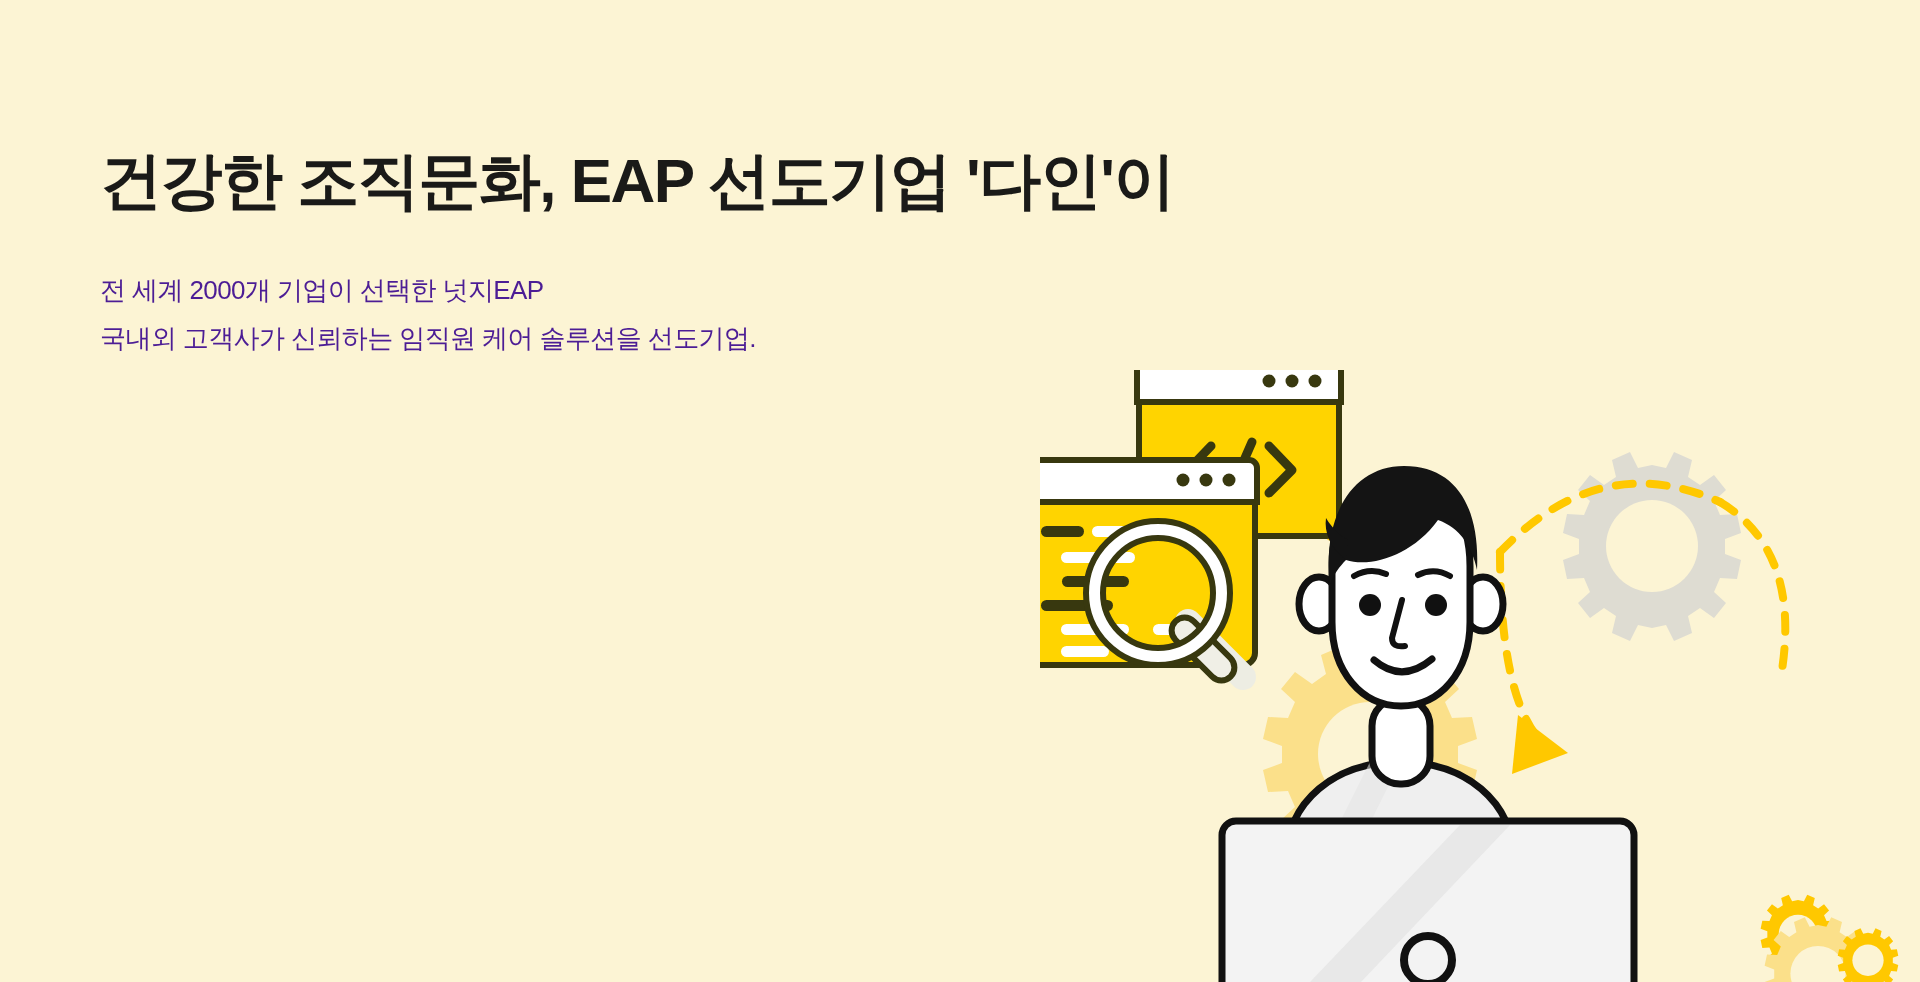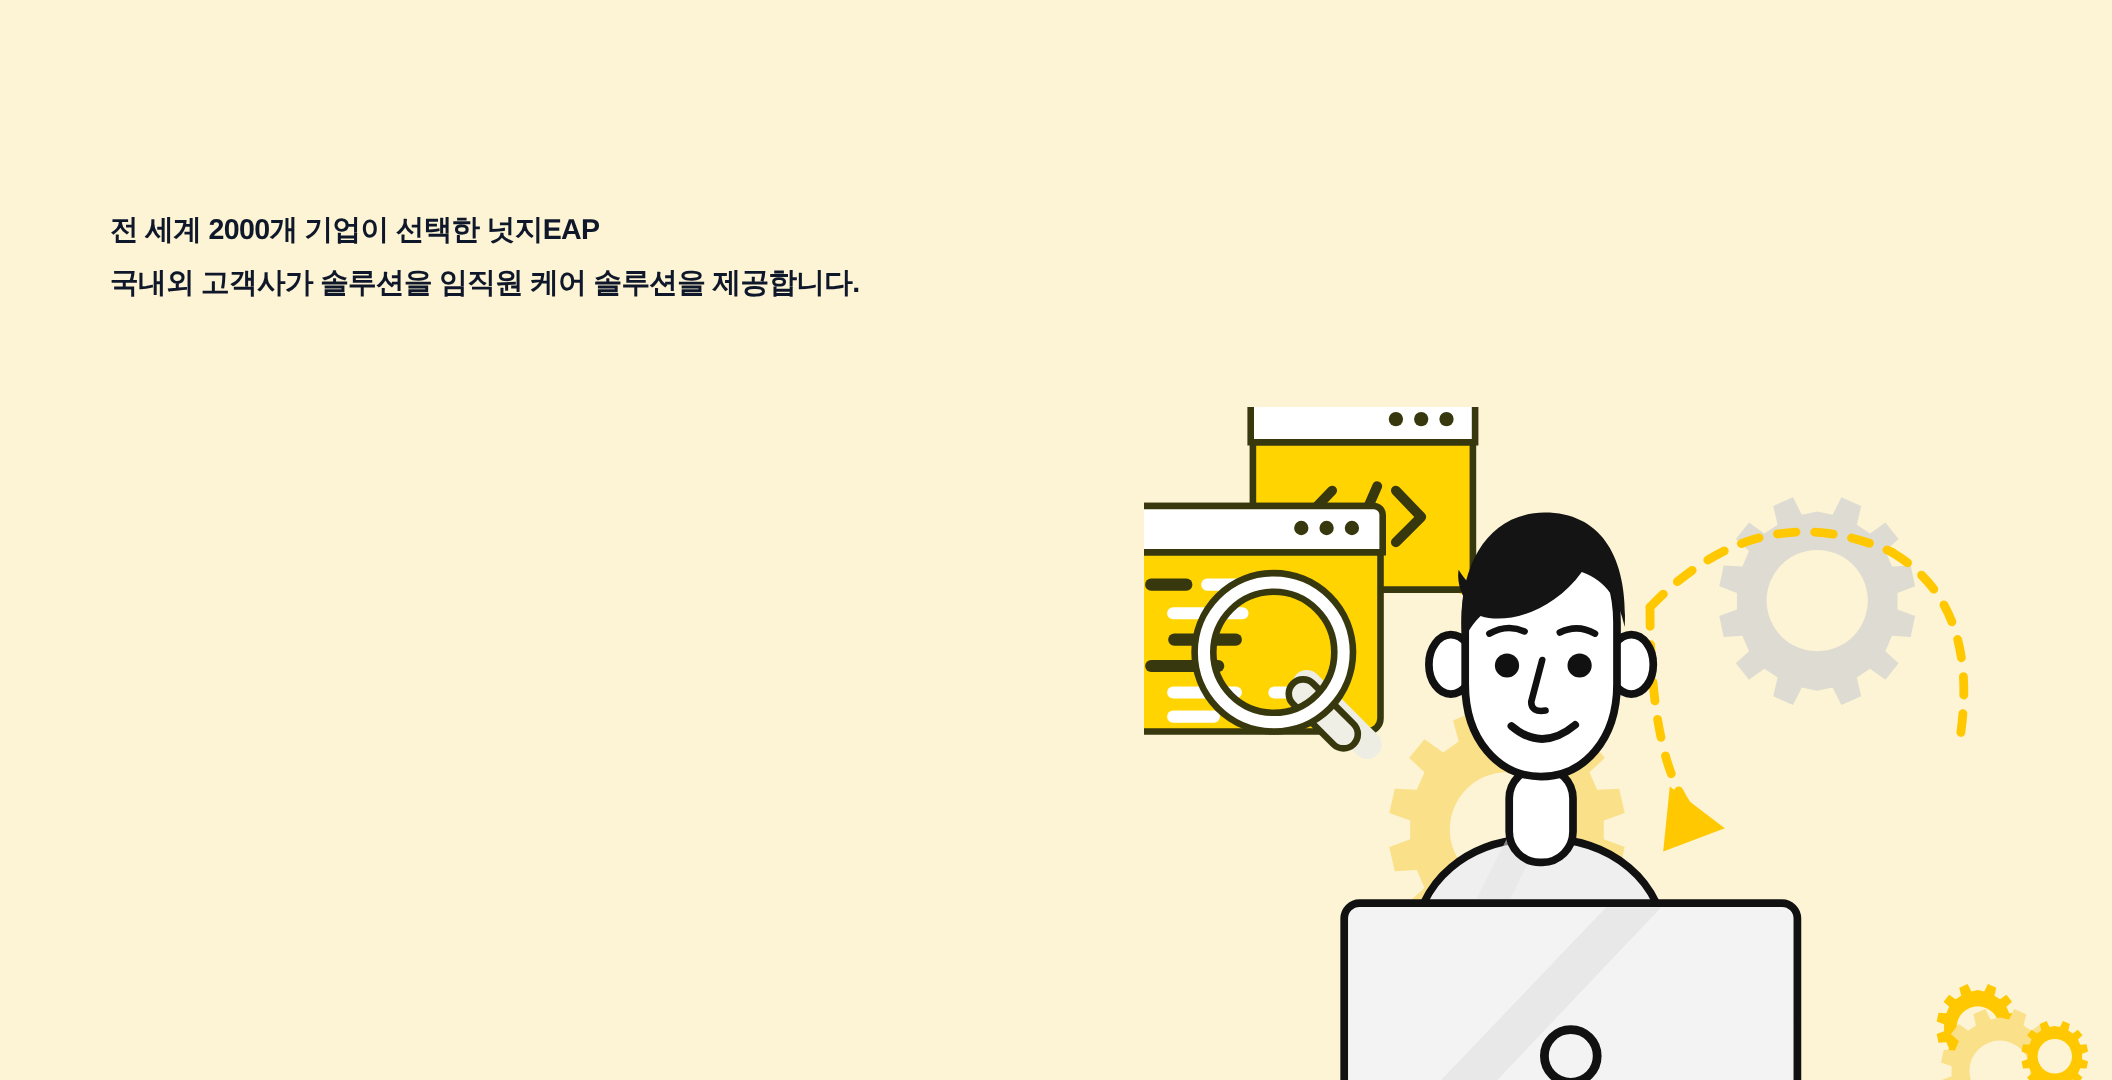--- a/index.html
+++ b/index.html
@@ -36,23 +36,23 @@
     white-space: nowrap;
   }
   .headline-line {
     display: block;
   }
   .subcopy {
     margin-top: 44px;
   }
   .subcopy-line {
     display: block;
-    color: #0f172a;
+    color: #4c1d95;
     font-size: 26px;
-    font-weight: 700;
+    font-weight: 400;
     line-height: 1.85;
     letter-spacing: -0.6px;
     white-space: nowrap;
   }
   .art {
     position: absolute;
     left: 1040px;
     top: 370px;
     width: 880px;
     height: 612px;
@@ -61,24 +61,25 @@
     display: block;
   }
 </style>
 </head>
 <body>
 
 <div class="hero">
 
   <div class="copy-block">
     <h1 class="headline">
+      <span class="headline-line">건강한 조직문화, EAP 선도기업 '다인'이</span>
     </h1>
     <div class="subcopy">
       <span class="subcopy-line">전 세계 2000개 기업이 선택한 넛지EAP</span>
-      <span class="subcopy-line">국내외 고객사가 솔루션을 임직원 케어 솔루션을 제공합니다.</span>
+      <span class="subcopy-line">국내외 고객사가 신뢰하는 임직원 케어 솔루션을 선도기업.</span>
     </div>
   </div>
 
   <div class="art">
     <svg width="880" height="612" viewBox="0 0 880 612" xmlns="http://www.w3.org/2000/svg">
 
       <g>
         <path d="M 170 165 Q 225 80 290 160" fill="none" stroke="#FFC800" stroke-width="7" stroke-linecap="round" stroke-dasharray="13 15"></path>
         <circle cx="168" cy="167" r="9" fill="#FFC800"></circle>
         <circle cx="292" cy="162" r="9" fill="#FFC800"></circle>

